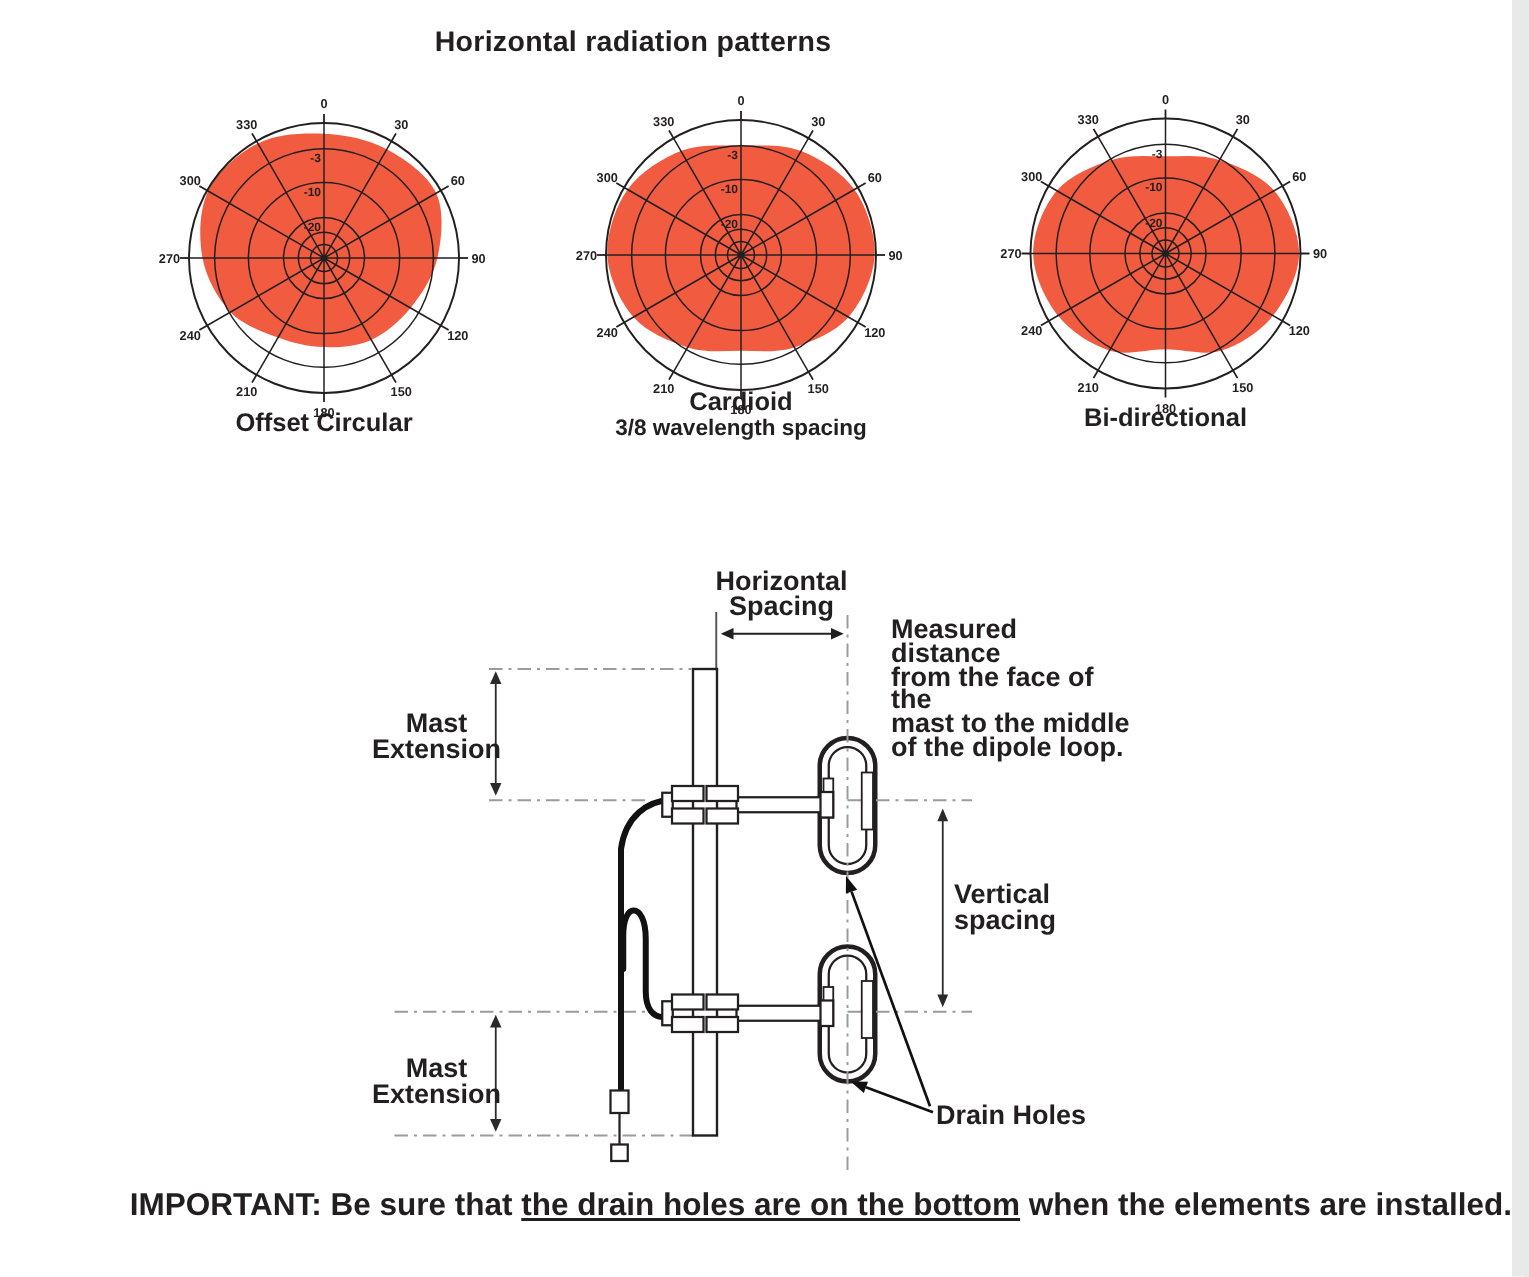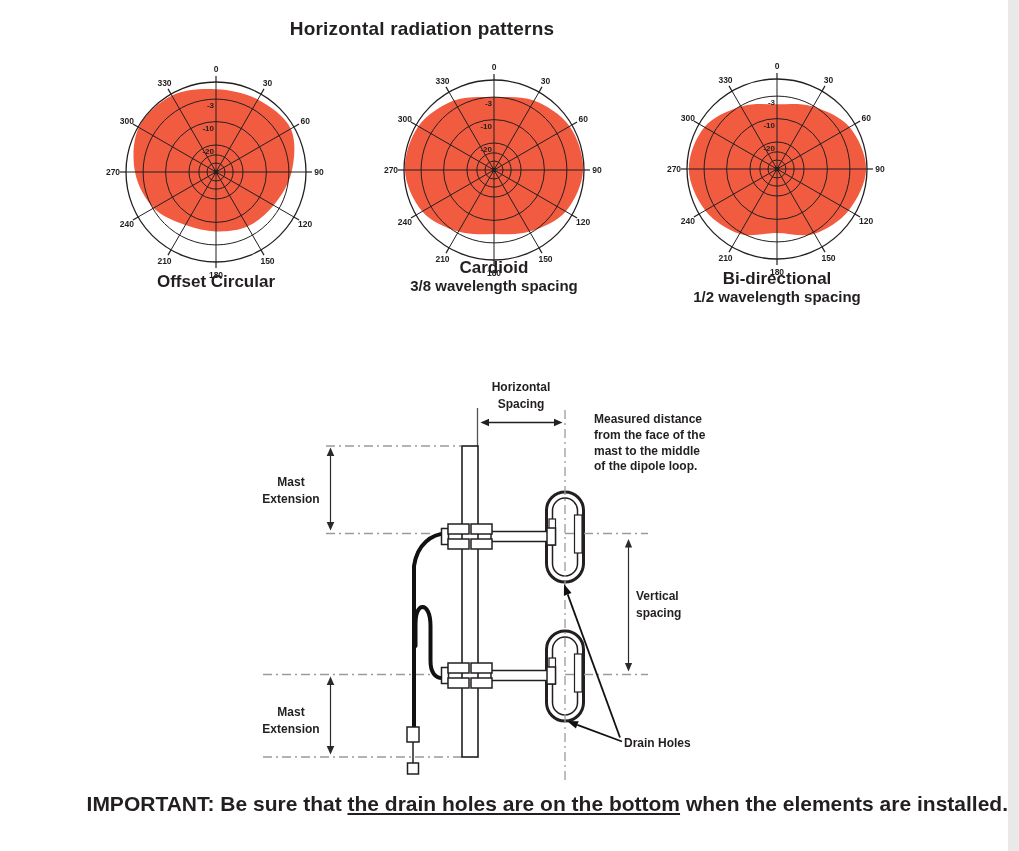--- a/index.html
+++ b/index.html
@@ -9,21 +9,21 @@
   }
   .abs{position:absolute;}
   .title{
     left:0;top:18px;width:844px;text-align:center;
     font-size:19px;font-weight:700;letter-spacing:.2px;
   }
   .polar-svg{position:absolute;width:220px;height:220px;}
   .caption{position:absolute;width:260px;text-align:center;font-weight:700;}
   .caption .c1{font-size:17px;line-height:19px;}
   .caption .c2{font-size:15px;line-height:17px;}
-  .lbl{position:absolute;font-weight:700;font-size:12px;line-height:16.5px;}
+  .lbl{position:absolute;font-weight:700;font-size:18px;line-height:16.5px;}
   .footer{
     left:0;top:792px;width:1008px;text-align:right;
     font-size:21px;font-weight:700;
   }
   .footer .u{text-decoration:underline;}
   .edge-strip{left:1008px;top:0;width:11px;height:851px;}
   svg text{font-family:"Liberation Sans", sans-serif;}
 </style>
 </head>
 <body style="background: rgb(255, 255, 255);">
@@ -180,21 +180,20 @@
 
 <div class="caption" style="left:86px;top:272px;">
   <div class="c1">Offset Circular</div>
 </div>
 <div class="caption" style="left:364px;top:258px;">
   <div class="c1">Cardioid</div>
   <div class="c2">3/8 wavelength spacing</div>
 </div>
 <div class="caption" style="left:647px;top:269px;">
   <div class="c1">Bi-directional</div>
-  <div class="c2">1/2 wavelength spacing</div>
 </div>
 
 <svg class="abs" style="left:240px;top:370px;" width="530" height="430" viewBox="240 370 530 430">
 
   <g stroke="#9b9b9b" stroke-width="1.3" stroke-dasharray="9 4 2 4">
     <line x1="326" y1="446" x2="461" y2="446"></line>
     <line x1="326" y1="533.5" x2="432" y2="533.5"></line>
     <line x1="263" y1="674.5" x2="437" y2="674.5"></line>
     <line x1="263" y1="757" x2="466" y2="757"></line>
   </g>

